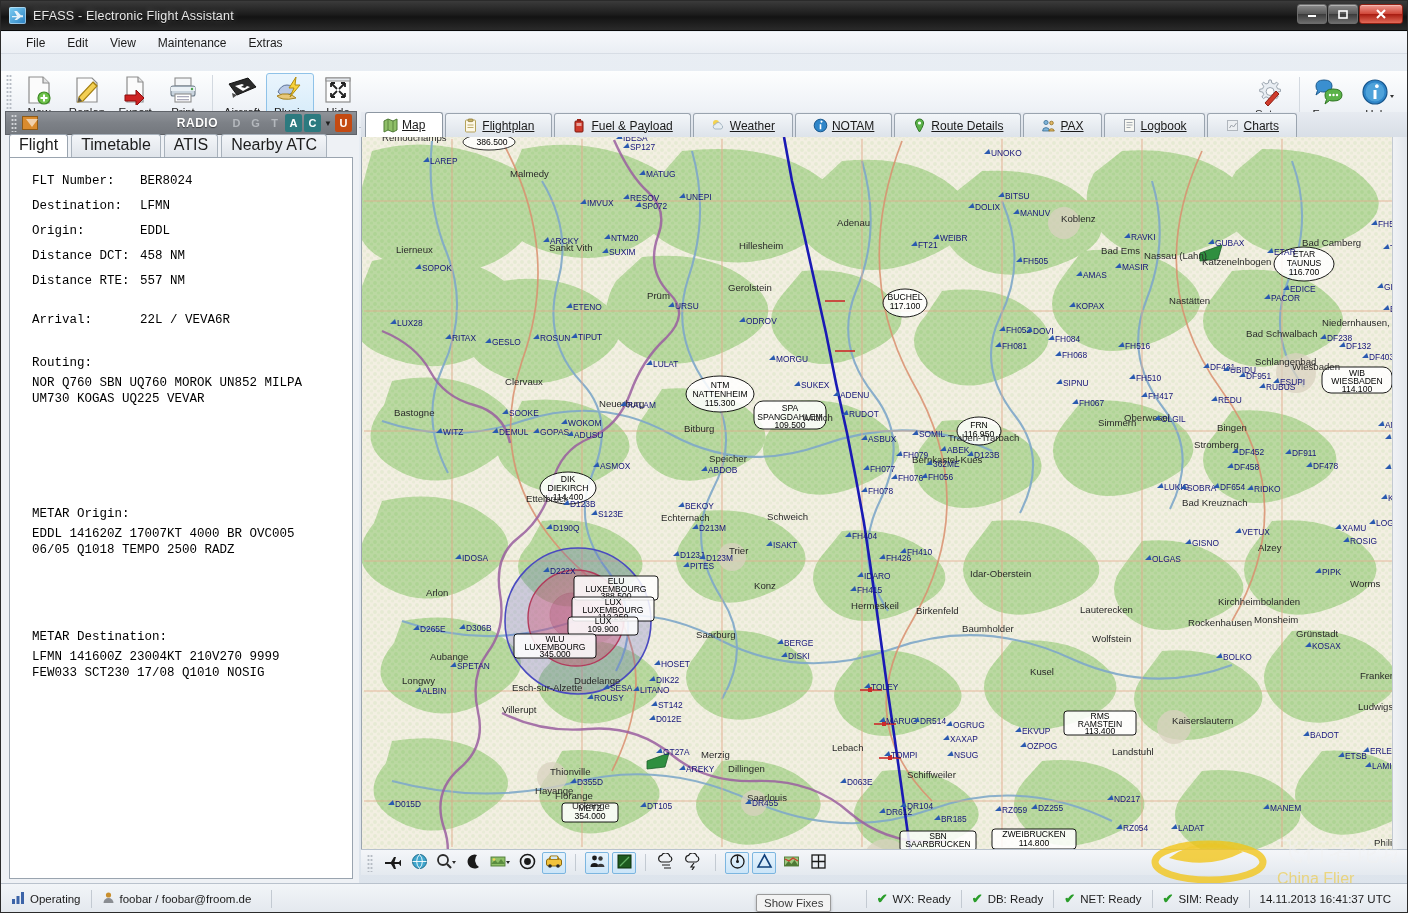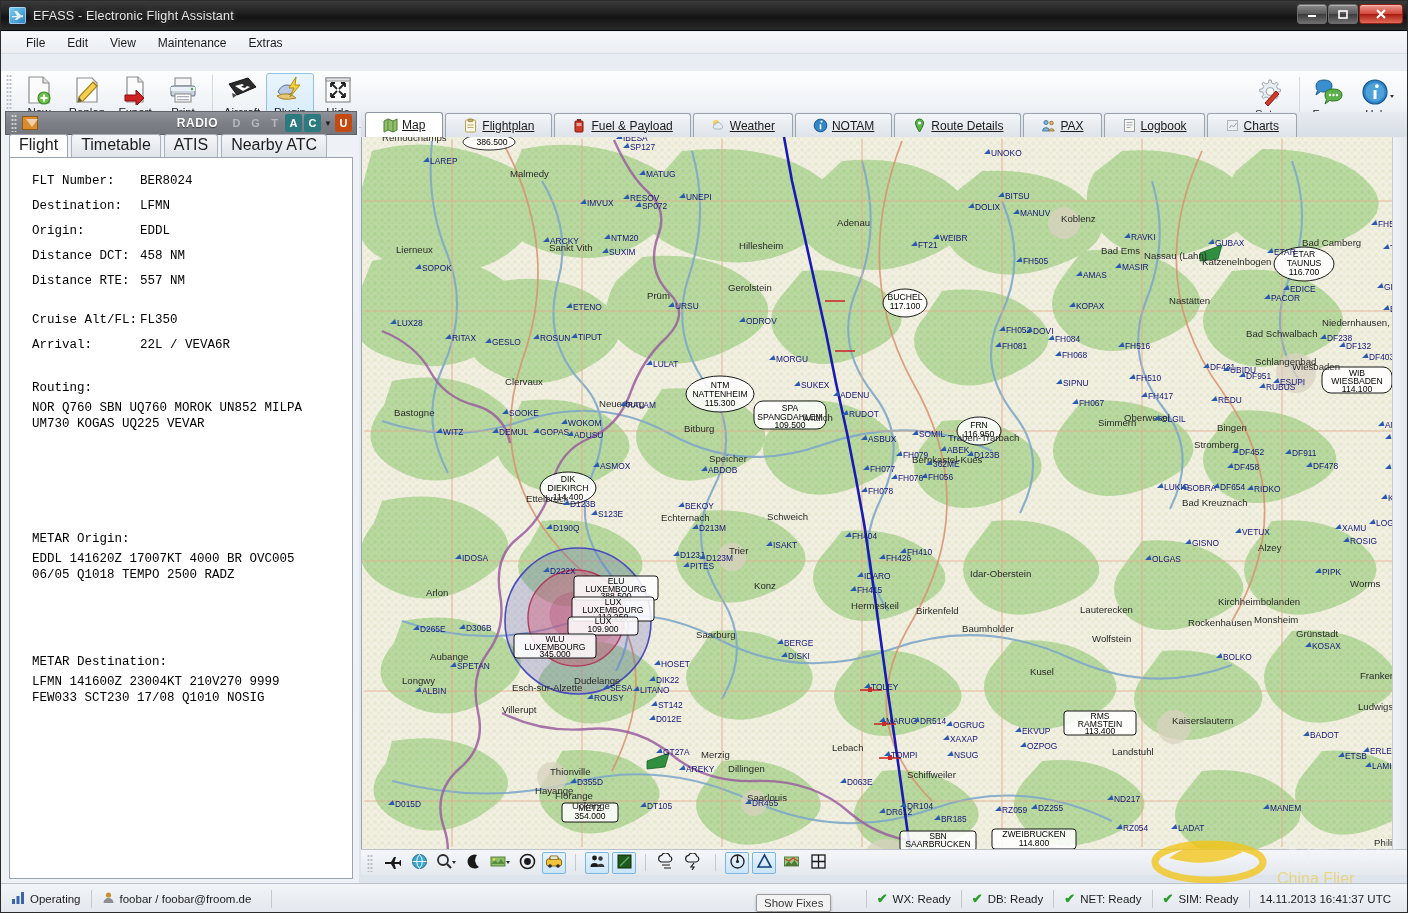--- a/index.html
+++ b/index.html
@@ -395,24 +395,20 @@
         </div>
         <div class="fi-row">
           <span class="fi-key">Distance DCT:</span>
           <span class="fi-val">458 NM</span>
         </div>
         <div class="fi-row">
           <span class="fi-key">Distance RTE:</span>
           <span class="fi-val">557 NM</span>
         </div>
         <div class="fi-gap"></div>
-        <div class="fi-row">
-          <span class="fi-key">Cruise Alt/FL:</span>
-          <span class="fi-val">FL350</span>
-        </div>
         <div class="fi-row">
           <span class="fi-key">Arrival:</span>
           <span class="fi-val">22L / VEVA6R</span>
         </div>
       </div>
 
       <div style="height:18px"></div>
       <div class="blk-title">Routing:</div>
       <div class="blk-body">NOR Q760 SBN UQ760 MOROK UN852 MILPA
 UM730 KOGAS UQ225 VEVAR</div>

